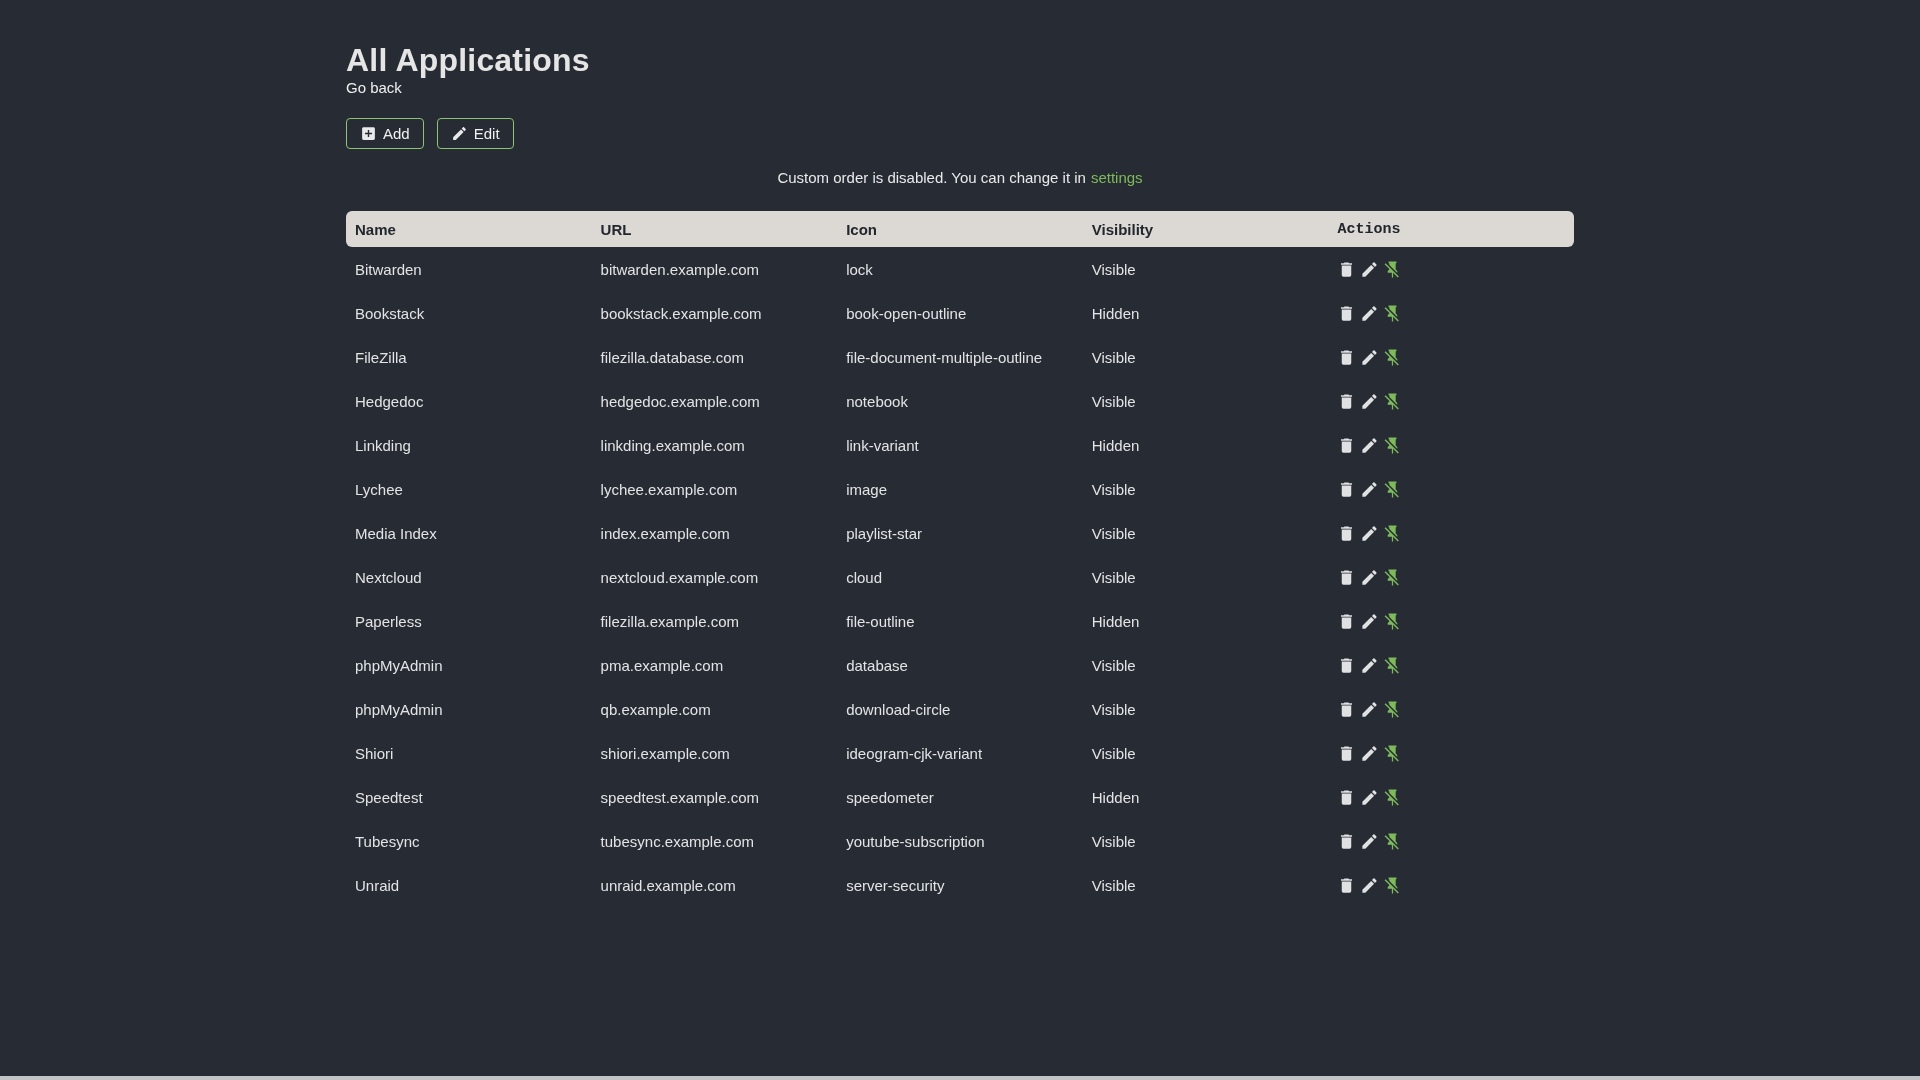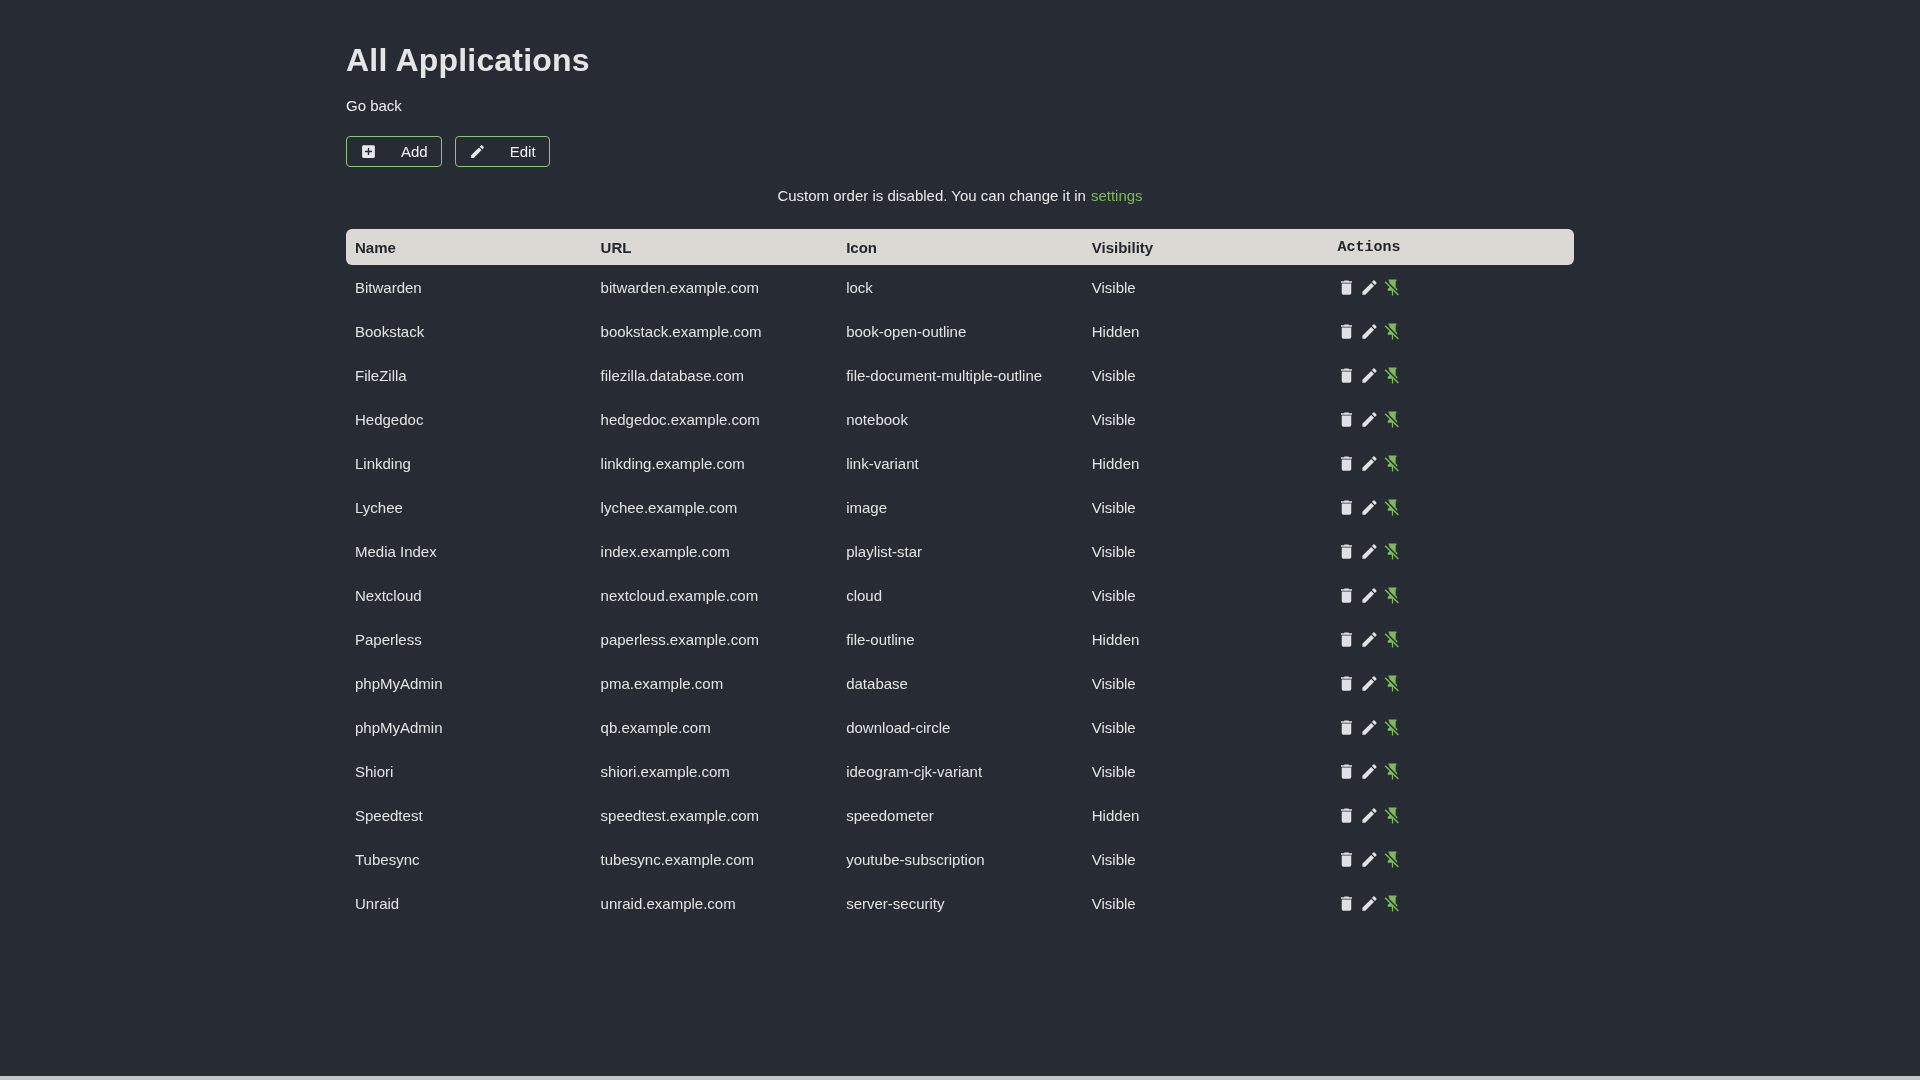--- a/index.html
+++ b/index.html
@@ -14,24 +14,24 @@
   *{box-sizing:border-box;margin:0;padding:0;}
   html,body{width:1920px;height:1080px;overflow:hidden;}
   body{
     background:var(--bg);
     font-family:"Liberation Sans","DejaVu Sans",sans-serif;
     color:var(--text);
     position:relative;
   }
   .container{width:1228px;margin:0 auto;padding-top:42px;}
   h1.page-title{font-size:32px;line-height:36px;font-weight:700;color:#e5e5e5;letter-spacing:.2px;}
-  a.back-link{display:inline-block;margin-top:19px;font-size:15px;line-height:18px;color:#EEF0F1;text-decoration:none;cursor:pointer;}
+  a.back-link{display:inline-block;margin-top:1px;font-size:15px;line-height:18px;color:#EEF0F1;text-decoration:none;cursor:pointer;}
   .toolbar{margin-top:21px;display:flex;gap:13px;}
   .btn{
-    height:31px;padding:0 13px;display:inline-flex;align-items:center;gap:24px;
+    height:31px;padding:0 13px;display:inline-flex;align-items:center;gap:6px;
     background:transparent;border:1px solid var(--btn-border);border-radius:4px;
     color:#F0F1F2;font-size:15px;font-family:inherit;cursor:pointer;
   }
   .btn svg{width:17px;height:17px;fill:#E8E9EA;display:block;}
   .notice{margin-top:20px;text-align:center;font-size:15px;line-height:17px;color:#E9EAEB;}
   .notice a{color:var(--accent);margin-left:5px;text-decoration:none;cursor:pointer;}
   table.apps{margin-top:25px;width:100%;border-collapse:collapse;table-layout:fixed;}
   table.apps col{width:20%;}
   thead th{
     background:var(--head-bg);color:var(--head-text);
@@ -242,21 +242,21 @@
                 <path d="M20.71,7.04C21.1,6.65 21.1,6 20.71,5.63L18.37,3.29C18,2.9 17.35,2.9 16.96,3.29L15.12,5.12L18.87,8.87M3,17.25V21H6.75L17.81,9.93L14.06,6.18L3,17.25Z"></path>
               </svg>
             </span><span class="action action-pin-off">
               <svg viewBox="0 0 24 24">
                 <path d="M2,5.27L3.28,4L20,20.72L18.73,22L12.8,16.07V22H11.2V16H6V14L8,12V11.27L2,5.27M16,12L18,14V16H17.82L8,6.18V4H7V2H17V4H16V12Z"></path>
               </svg>
             </span></td>
         </tr>
         <tr>
           <td>Paperless</td>
-          <td>paperless.example.com</td>
+          <td>filezilla.example.com</td>
           <td>file-outline</td>
           <td>Hidden</td>
           <td class="actions-cell"><span class="action action-delete">
               <svg viewBox="0 0 24 24">
                 <path d="M19,4H15.5L14.5,3H9.5L8.5,4H5V6H19M6,19A2,2 0 0,0 8,21H16A2,2 0 0,0 18,19V7H6V19Z"></path>
               </svg>
             </span><span class="action action-edit">
               <svg viewBox="0 0 24 24">
                 <path d="M20.71,7.04C21.1,6.65 21.1,6 20.71,5.63L18.37,3.29C18,2.9 17.35,2.9 16.96,3.29L15.12,5.12L18.87,8.87M3,17.25V21H6.75L17.81,9.93L14.06,6.18L3,17.25Z"></path>
               </svg>

